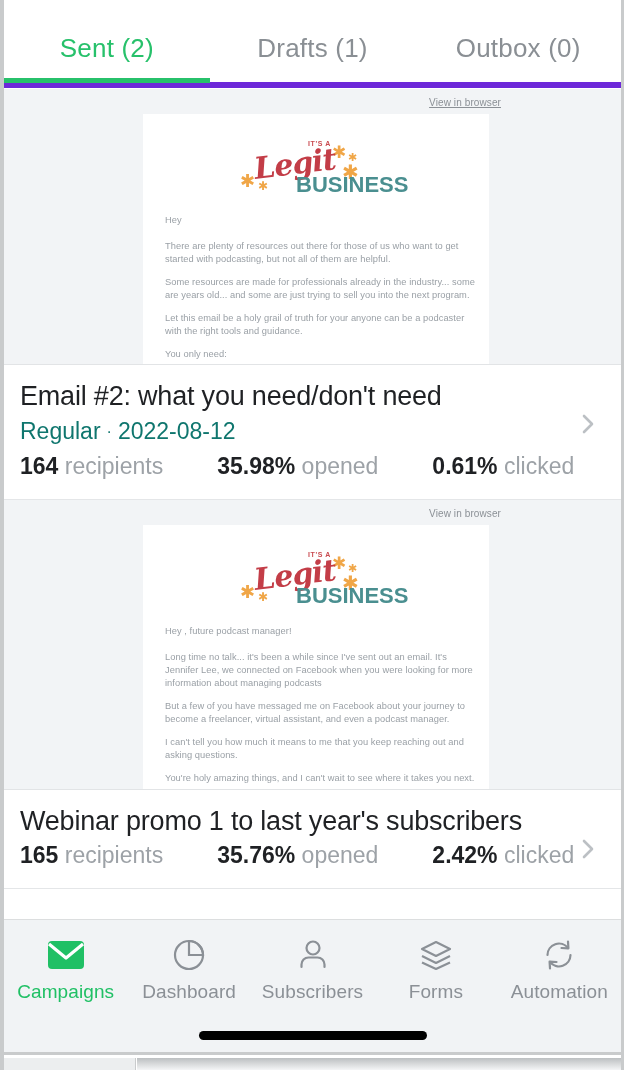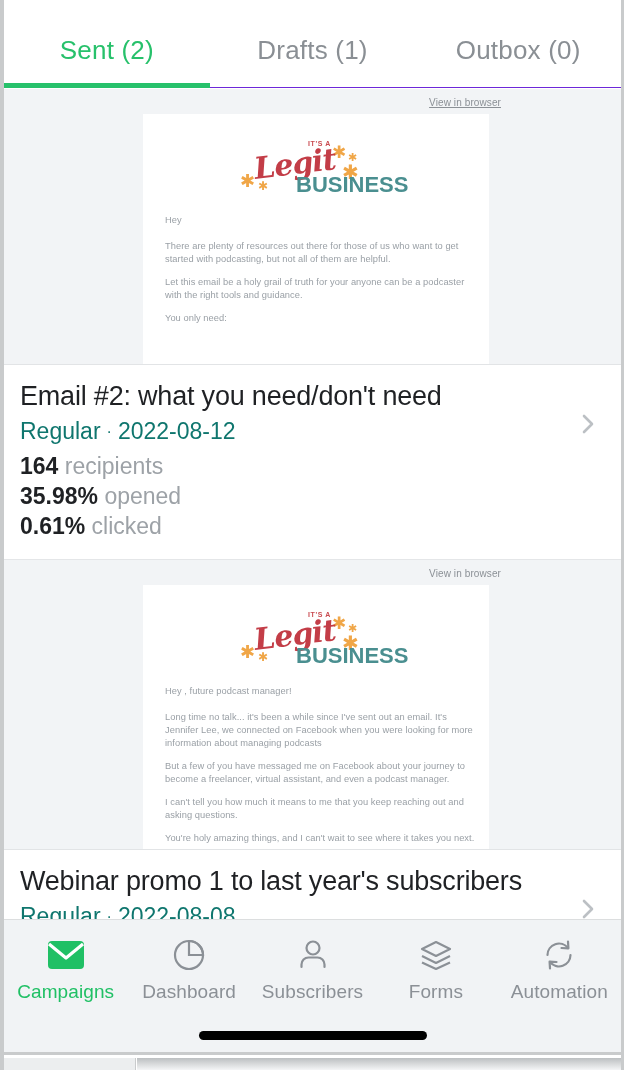--- a/index.html
+++ b/index.html
@@ -18,21 +18,21 @@
     border-right:3px solid #c9cbcc;
   }
 
   
   .tabbar {
     position:relative;
     height:88px;
     background:#ffffff;
     display:flex;
     align-items:center;
-    border-bottom:1px solid #6d28d9;
+    border-bottom:6px solid #6d28d9;
   }
   .tab {
     flex:1;
     text-align:center;
     font-size:26px;
     color:#8a8f94;
     letter-spacing:0.2px;
     position:relative;
     height:100%;
     display:flex;
@@ -166,21 +166,20 @@
     font-size:23px;
     color:#0f766e;
     line-height:32px;
     margin-bottom:3px;
   }
   .meta-sub .dot { font-size:16px; padding:0 6px; vertical-align:2px; }
   .meta-stats {
     display:flex;
     font-size:23px;
     line-height:30px;
-    flex-direction:column;
   }
   .stat { margin-right:54px; white-space:nowrap; }
   .stat:last-child { margin-right:0; }
   .stat b { color:#1f2124; font-weight:bold; }
   .stat span { color:#9da2a7; }
   .chevron {
     position:absolute;
     right:22px;
     top:48px;
     width:22px; height:22px;
@@ -287,20 +286,21 @@
               <span class="star" style="left:4px;top:34px;font-size:18px;">✱</span>
               <span class="star" style="left:22px;top:42px;font-size:12px;">✱</span>
               <span class="logo-itsa">IT'S A</span>
               <span class="logo-legit">Legit</span>
               <span class="logo-business">BUSINESS</span>
             </div>
           </div>
           <div class="body-text">
             <p class="greet">Hey</p>
             <p>There are plenty of resources out there for those of us who want to get started with podcasting, but not all of them are helpful.</p>
+            <p>Some resources are made for professionals already in the industry... some are years old... and some are just trying to sell you into the next program.</p>
             <p>Let this email be a holy grail of truth for your anyone can be a podcaster with the right tools and guidance.</p>
             <p>You only need:</p>
 
           </div>
         </div>
       </div>
 
       <div class="meta">
         <div class="meta-title">Email #2: what you need/don't need</div>
         <div class="meta-sub">
@@ -351,23 +351,20 @@
             <p>Long time no talk... it's been a while since I've sent out an email. It's Jennifer Lee, we connected on Facebook when you were looking for more information about managing podcasts</p>
             <p>But a few of you have messaged me on Facebook about your journey to become a freelancer, virtual assistant, and even a podcast manager.</p>
             <p>I can't tell you how much it means to me that you keep reaching out and asking questions.</p>
             <p>You're holy amazing things, and I can't wait to see where it takes you next.</p>
           </div>
         </div>
       </div>
 
       <div class="meta">
         <div class="meta-title">Webinar promo 1 to last year's subscribers</div>
-        <div class="meta-sub">
-          <span>Regular</span><span class="dot">·</span><span>2022-08-08</span>
-        </div>
         <div class="meta-stats">
           <div class="stat">
             <b>165</b>
             <span>recipients</span>
           </div>
           <div class="stat">
             <b>35.76%</b>
             <span>opened</span>
           </div>
           <div class="stat">

